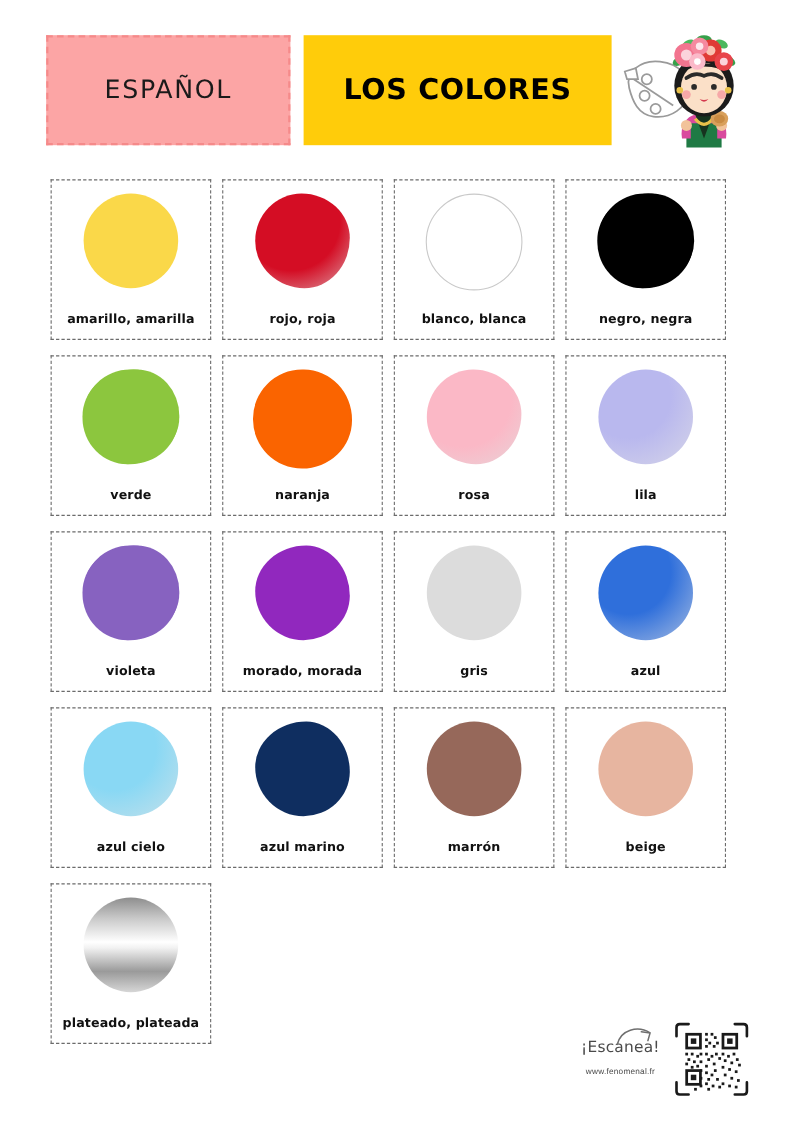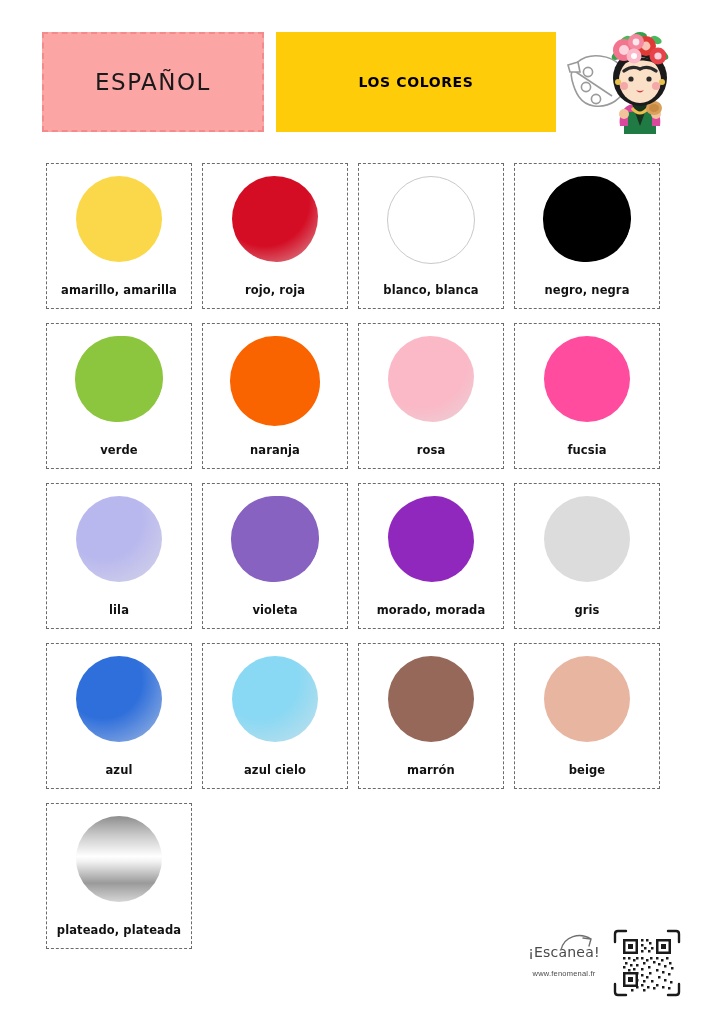--- a/index.html
+++ b/index.html
@@ -50,21 +50,21 @@
     width: 280px;
     height: 100px;
     background: #FFCC0A;
     display: flex;
     align-items: center;
     justify-content: center;
   }
   .title-banner-label {
     font-family: "DejaVu Sans", sans-serif;
     font-weight: bold;
-    font-size: 14px;
+    font-size: 26px;
     letter-spacing: 0.6px;
     color: #000000;
   }
 
   
   .mascot {
     position: absolute;
     left: 566px;
     top: 22px;
     width: 142px;
@@ -262,24 +262,20 @@
     </div>
     <div class="card">
       <div class="swatch" style="background:#FA6400;border:2px solid #FA6400;border-radius:50% 49% 51% 50% / 50% 51% 49% 50%;"></div>
       <div class="card-label">naranja</div>
     </div>
     <div class="card">
       <div class="swatch" style="background:radial-gradient(circle at 38% 30%, #FBB8C6 0%, #FBB8C6 55%, rgba(0,0,0,0.12) 120%);border-radius:49% 51% 48% 52% / 50% 47% 53% 50%;"></div>
       <div class="card-label">rosa</div>
     </div>
     <div class="card">
-      <div class="swatch" style="background:#FF4C9E;"></div>
-      <div class="card-label">fucsia</div>
-    </div>
-    <div class="card">
       <div class="swatch" style="background:radial-gradient(circle at 32% 28%, #B9B8EE 0%, #B9B8EE 45%, rgba(0,0,0,0.10) 130%);"></div>
       <div class="card-label">lila</div>
     </div>
     <div class="card">
       <div class="swatch" style="background:#8762C0;border-radius:50% 48% 52% 50% / 49% 52% 48% 51%;box-shadow:-2px 1px 0 -1px #8762C0, 3px -2px 0 -2px #8762C0;"></div>
       <div class="card-label">violeta</div>
     </div>
     <div class="card">
       <div class="swatch" style="background:#9128BE;border-radius:54% 46% 49% 51% / 48% 53% 47% 52%;"></div>
       <div class="card-label">morado, morada</div>
@@ -288,20 +284,24 @@
       <div class="swatch" style="background:#DCDCDC;"></div>
       <div class="card-label">gris</div>
     </div>
     <div class="card">
       <div class="swatch" style="background:radial-gradient(circle at 32% 28%, #2F6FDB 0%, #2F6FDB 45%, rgba(0,0,0,0.10) 130%);"></div>
       <div class="card-label">azul</div>
     </div>
     <div class="card">
       <div class="swatch" style="background:radial-gradient(circle at 32% 28%, #89D8F4 0%, #89D8F4 45%, rgba(0,0,0,0.10) 130%);"></div>
       <div class="card-label">azul cielo</div>
+    </div>
+    <div class="card">
+      <div class="swatch" style="background:#0F2E60;border-radius:54% 46% 49% 51% / 48% 53% 47% 52%;"></div>
+      <div class="card-label">azul marino</div>
     </div>
     <div class="card">
       <div class="swatch" style="background:#96685A;"></div>
       <div class="card-label">marrón</div>
     </div>
     <div class="card">
       <div class="swatch" style="background:#E7B5A0;"></div>
       <div class="card-label">beige</div>
     </div>
     <div class="card">

